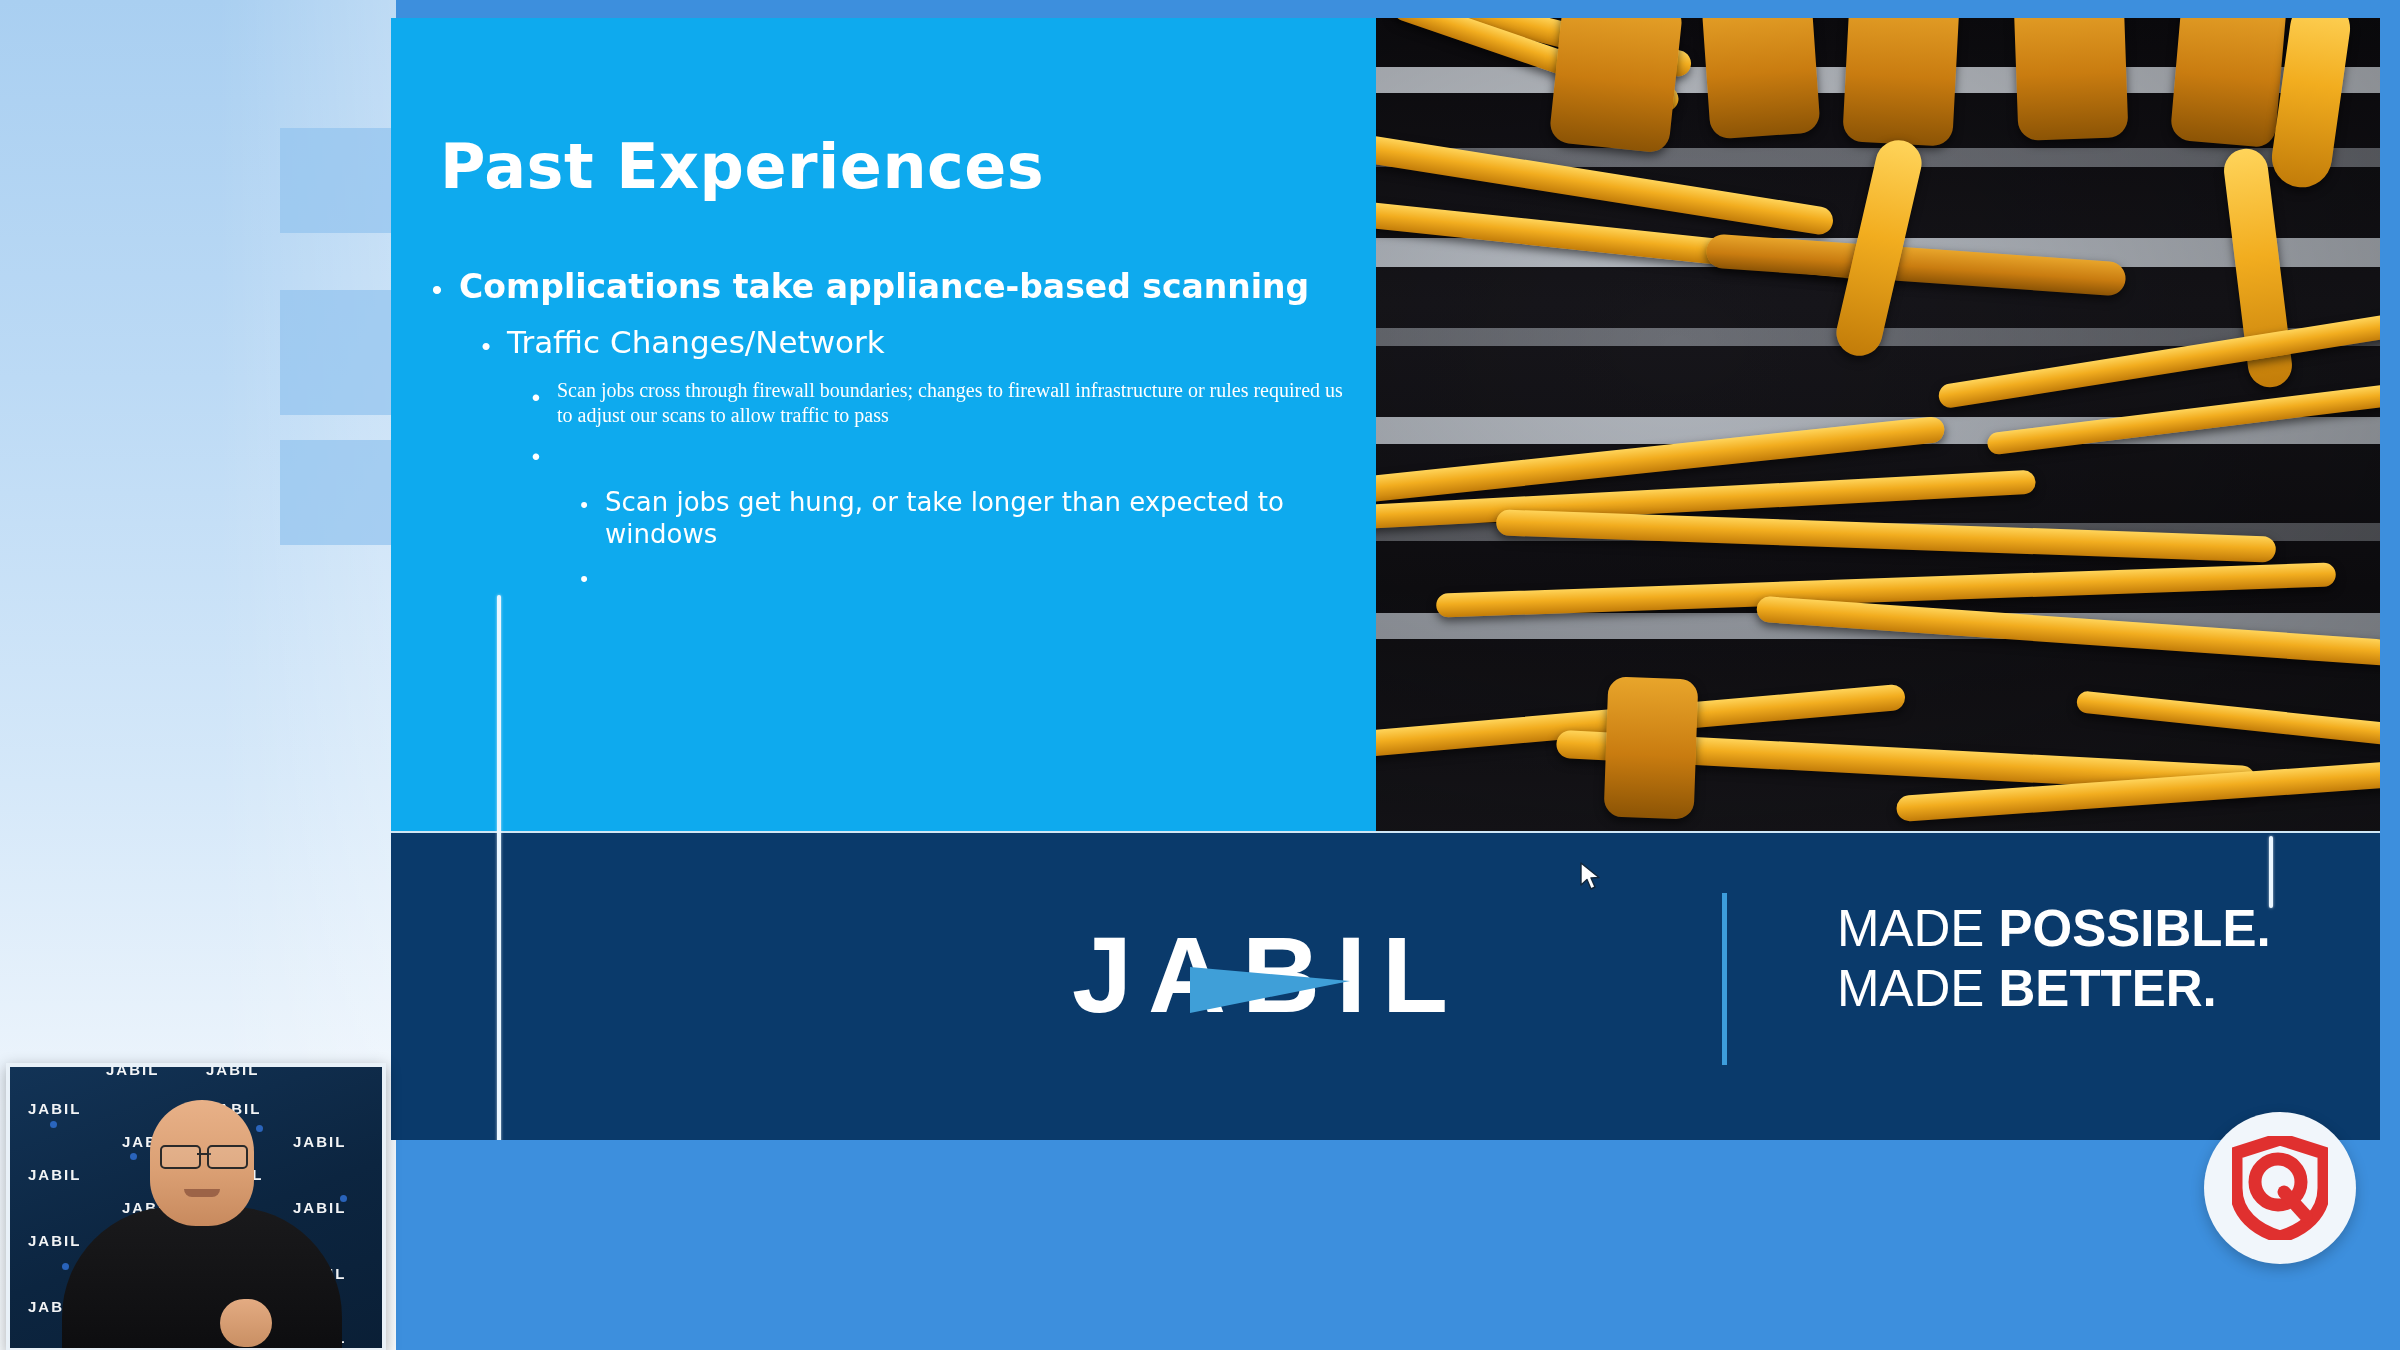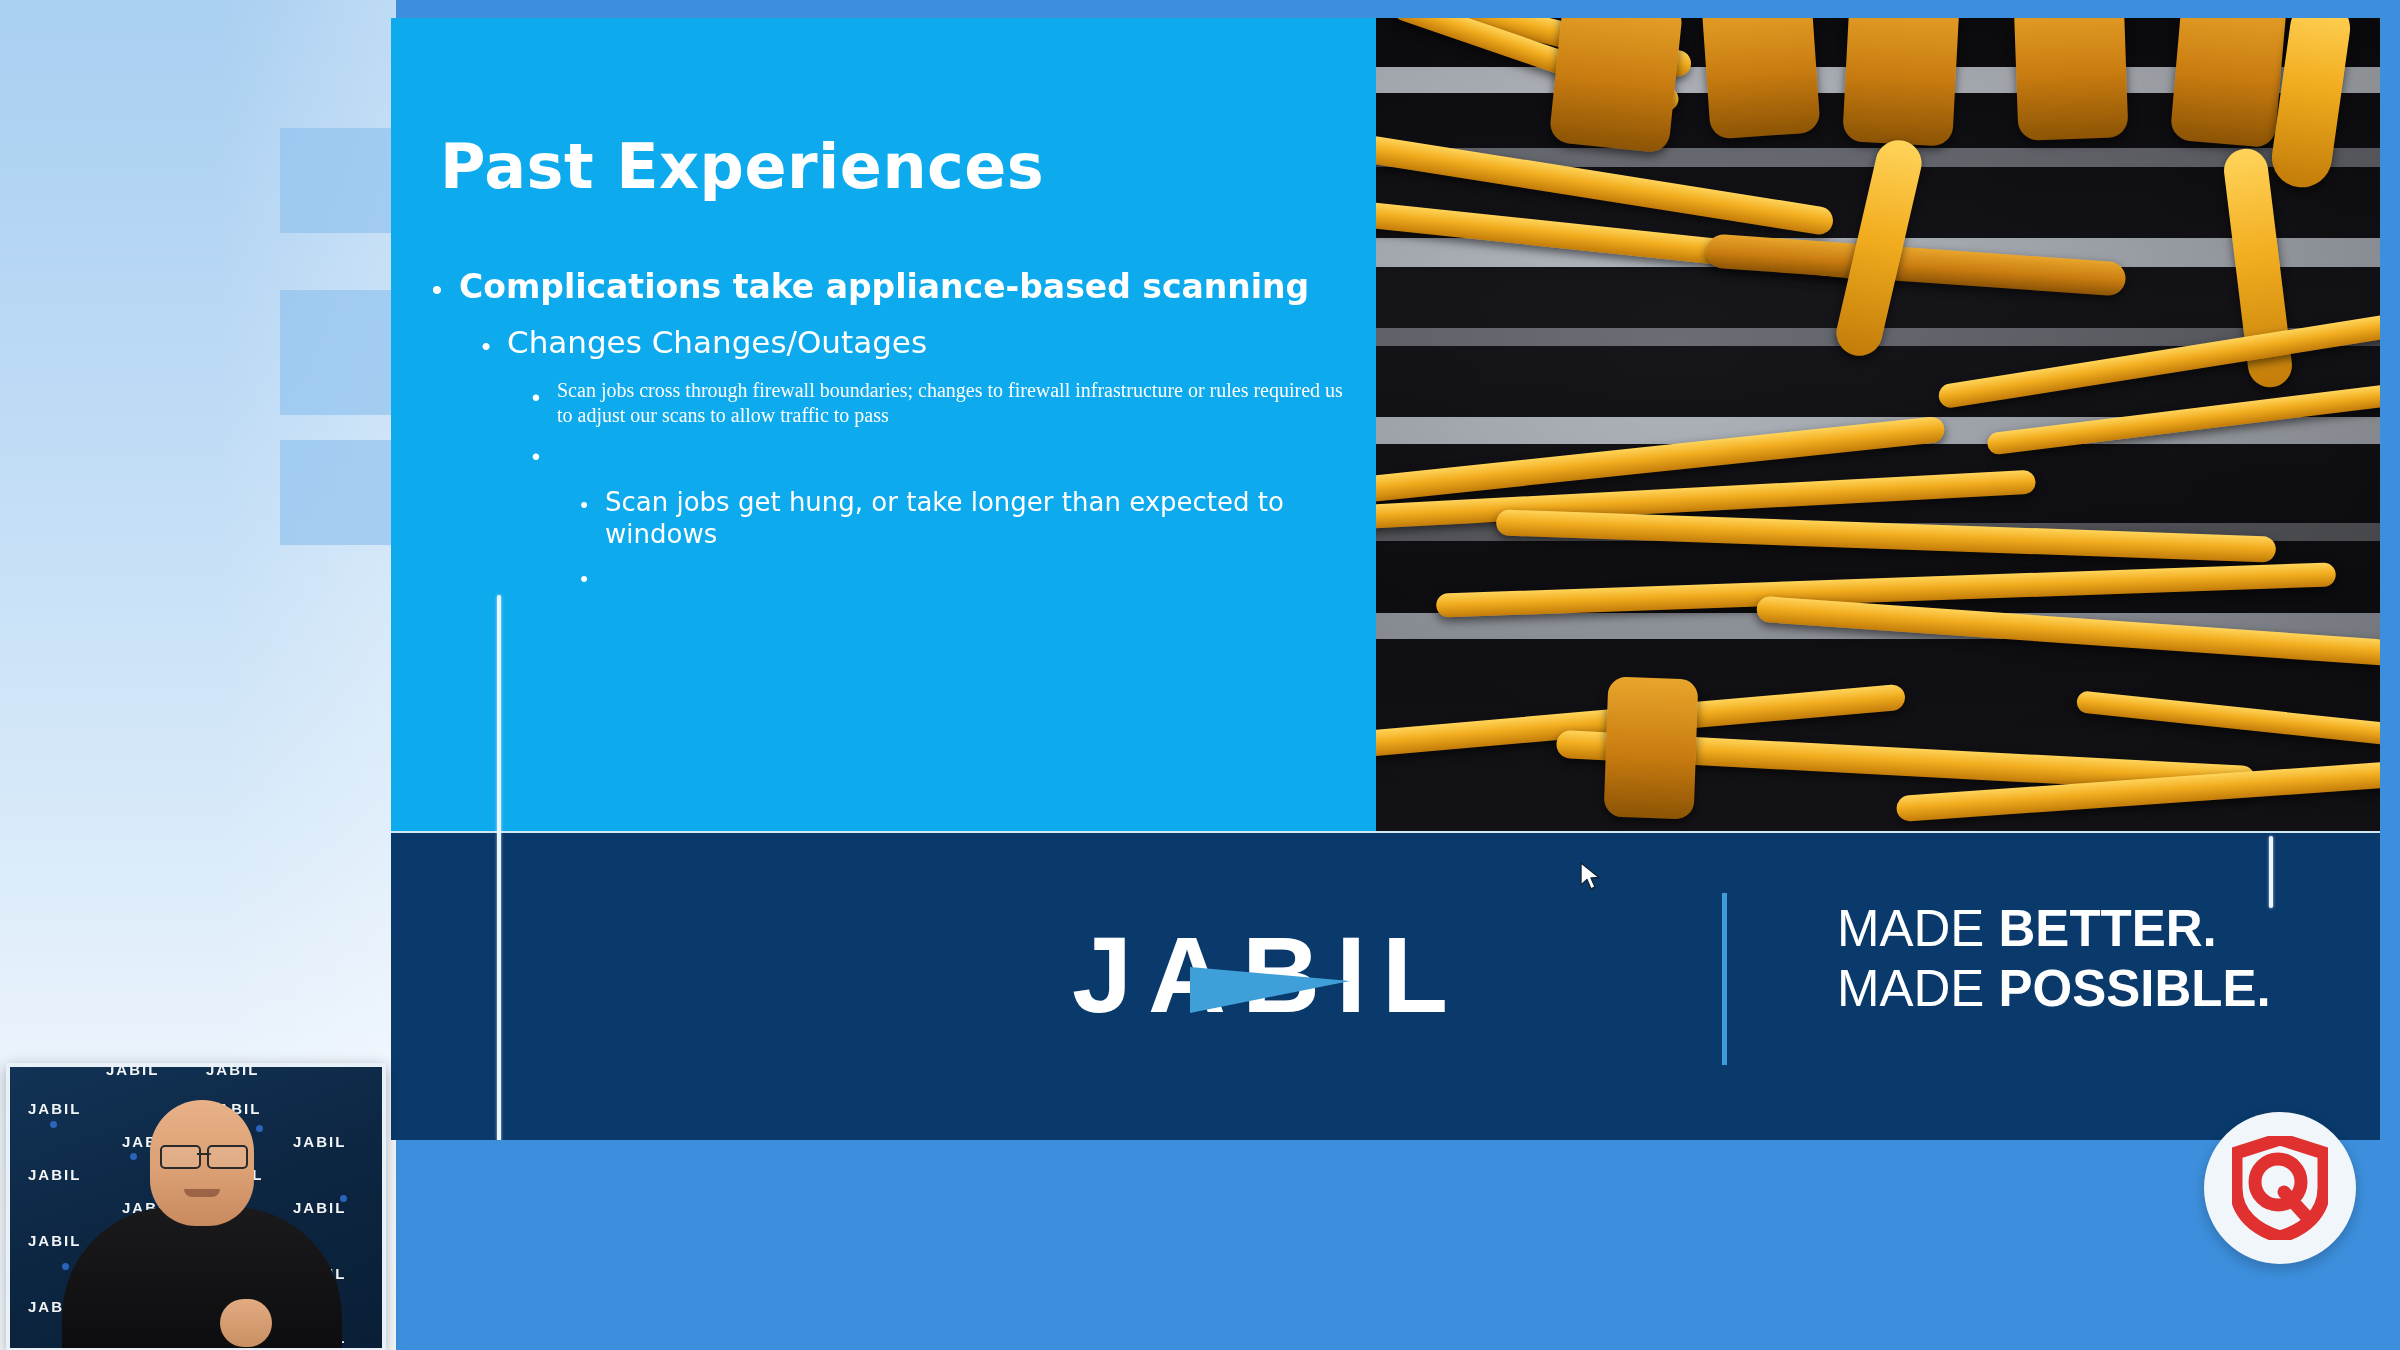--- a/index.html
+++ b/index.html
@@ -198,21 +198,21 @@
 
     <div class="bullets">
 
       <div class="b lvl1">
         <span class="dot">•</span>
         <span class="txt">Complications take appliance-based scanning</span>
       </div>
 
       <div class="b lvl2">
         <span class="dot">•</span>
-        <span class="txt">Changes Changes/Outages</span>
+        <span class="txt">Traffic Changes/Network</span>
       </div>
 
       <div class="b lvl3">
         <span class="dot">•</span>
         <span class="txt">Scan jobs cross through firewall boundaries; changes to firewall infrastructure or rules required us to adjust our scans to allow traffic to pass</span>
       </div>
 
       <div class="b lvl3">
         <span class="dot">•</span>
       </div>
@@ -235,24 +235,24 @@
 
       <div class="jabil-logo">
         <div class="jabil-text">JABIL</div>
         <div class="jabil-swoosh"></div>
       </div>
 
       <div class="divider"></div>
 
       <div class="tagline">
         <div>
-          <span class="thin">MADE </span><b>BETTER.</b>
+          <span class="thin">MADE </span><b>POSSIBLE.</b>
         </div>
         <div>
-          <span class="thin">MADE </span><b>POSSIBLE.</b>
+          <span class="thin">MADE </span><b>BETTER.</b>
         </div>
       </div>
 
     </div>
   </div>
 
   <div class="qualys">
     <svg width="96" height="104" viewBox="0 0 96 104">
       <path d="M48 3 L92 17 L92 52 C92 78 72 94 48 101 C24 94 4 78 4 52 L4 17 Z" fill="none" stroke="#e0302f" stroke-width="13"></path>
       <circle cx="46" cy="46" r="23" fill="none" stroke="#e0302f" stroke-width="13"></circle>

